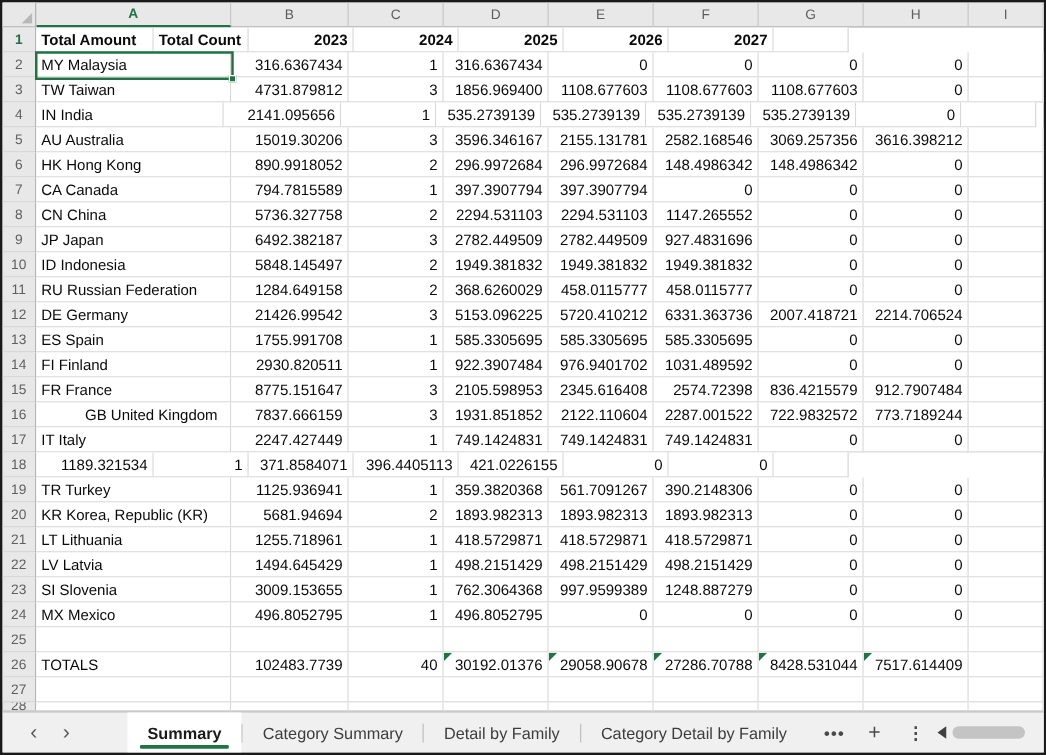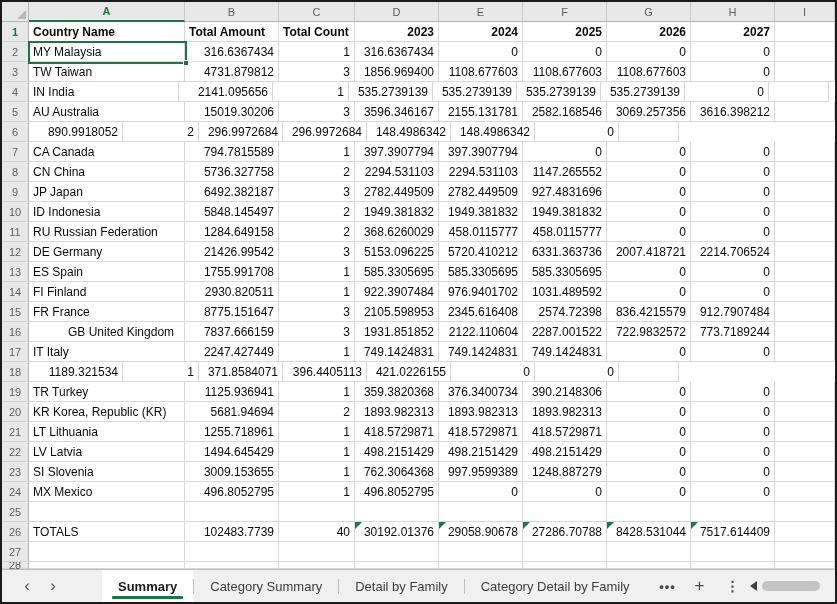--- a/index.html
+++ b/index.html
@@ -107,21 +107,20 @@
       <div class="colhead" style="width: 84px;">F</div>
       <div class="colhead" style="width: 84px;">G</div>
       <div class="colhead" style="width: 84px;">H</div>
       <div class="colhead" style="width: 60px;">I</div>
     </div>
 
   <div id="grid">
 
     <div class="row">
         <div class="gut sel">1</div>
-        <div class="cell txt hdr" style="width: 156px;">Country Name</div>
         <div class="cell txt hdr" style="width: 94px; text-align: center;">Total Amount</div>
         <div class="cell txt hdr" style="width: 76px;">Total Count</div>
         <div class="cell num hdr" style="width: 84px;">2023</div>
         <div class="cell num hdr" style="width: 84px;">2024</div>
         <div class="cell num hdr" style="width: 84px;">2025</div>
         <div class="cell num hdr" style="width: 84px;">2026</div>
         <div class="cell num hdr" style="width: 84px;">2027</div>
         <div class="cell num hdr" style="width: 60px;"></div>
       </div>
       <div class="row">
@@ -167,20 +166,21 @@
         <div class="cell num" style="width: 76px;">3</div>
         <div class="cell num" style="width: 84px;">3596.346167</div>
         <div class="cell num" style="width: 84px;">2155.131781</div>
         <div class="cell num" style="width: 84px;">2582.168546</div>
         <div class="cell num" style="width: 84px;">3069.257356</div>
         <div class="cell num" style="width: 84px;">3616.398212</div>
         <div class="cell num" style="width: 60px;"></div>
       </div>
       <div class="row">
         <div class="gut">6</div>
+        <div class="cell txt" style="width: 156px;">HK Hong Kong</div>
         <div class="cell num" style="width: 94px;">890.9918052</div>
         <div class="cell num" style="width: 76px;">2</div>
         <div class="cell num" style="width: 84px;">296.9972684</div>
         <div class="cell num" style="width: 84px;">296.9972684</div>
         <div class="cell num" style="width: 84px;">148.4986342</div>
         <div class="cell num" style="width: 84px;">148.4986342</div>
         <div class="cell num" style="width: 84px;">0</div>
         <div class="cell num" style="width: 60px;"></div>
       </div>
       <div class="row">
@@ -325,21 +325,21 @@
         <div class="cell num" style="width: 84px;">0</div>
         <div class="cell num" style="width: 84px;">0</div>
         <div class="cell num" style="width: 60px;"></div>
       </div>
       <div class="row">
         <div class="gut">19</div>
         <div class="cell txt" style="width: 156px;">TR Turkey</div>
         <div class="cell num" style="width: 94px;">1125.936941</div>
         <div class="cell num" style="width: 76px;">1</div>
         <div class="cell num" style="width: 84px;">359.3820368</div>
-        <div class="cell num" style="width: 84px;">376.3400734</div>
+        <div class="cell num" style="width: 84px;">561.7091267</div>
         <div class="cell num" style="width: 84px;">390.2148306</div>
         <div class="cell num" style="width: 84px;">0</div>
         <div class="cell num" style="width: 84px;">0</div>
         <div class="cell num" style="width: 60px;"></div>
       </div>
       <div class="row">
         <div class="gut">20</div>
         <div class="cell txt" style="width: 156px;">KR Korea, Republic (KR)</div>
         <div class="cell num" style="width: 94px;">5681.94694</div>
         <div class="cell num" style="width: 76px;">2</div>

